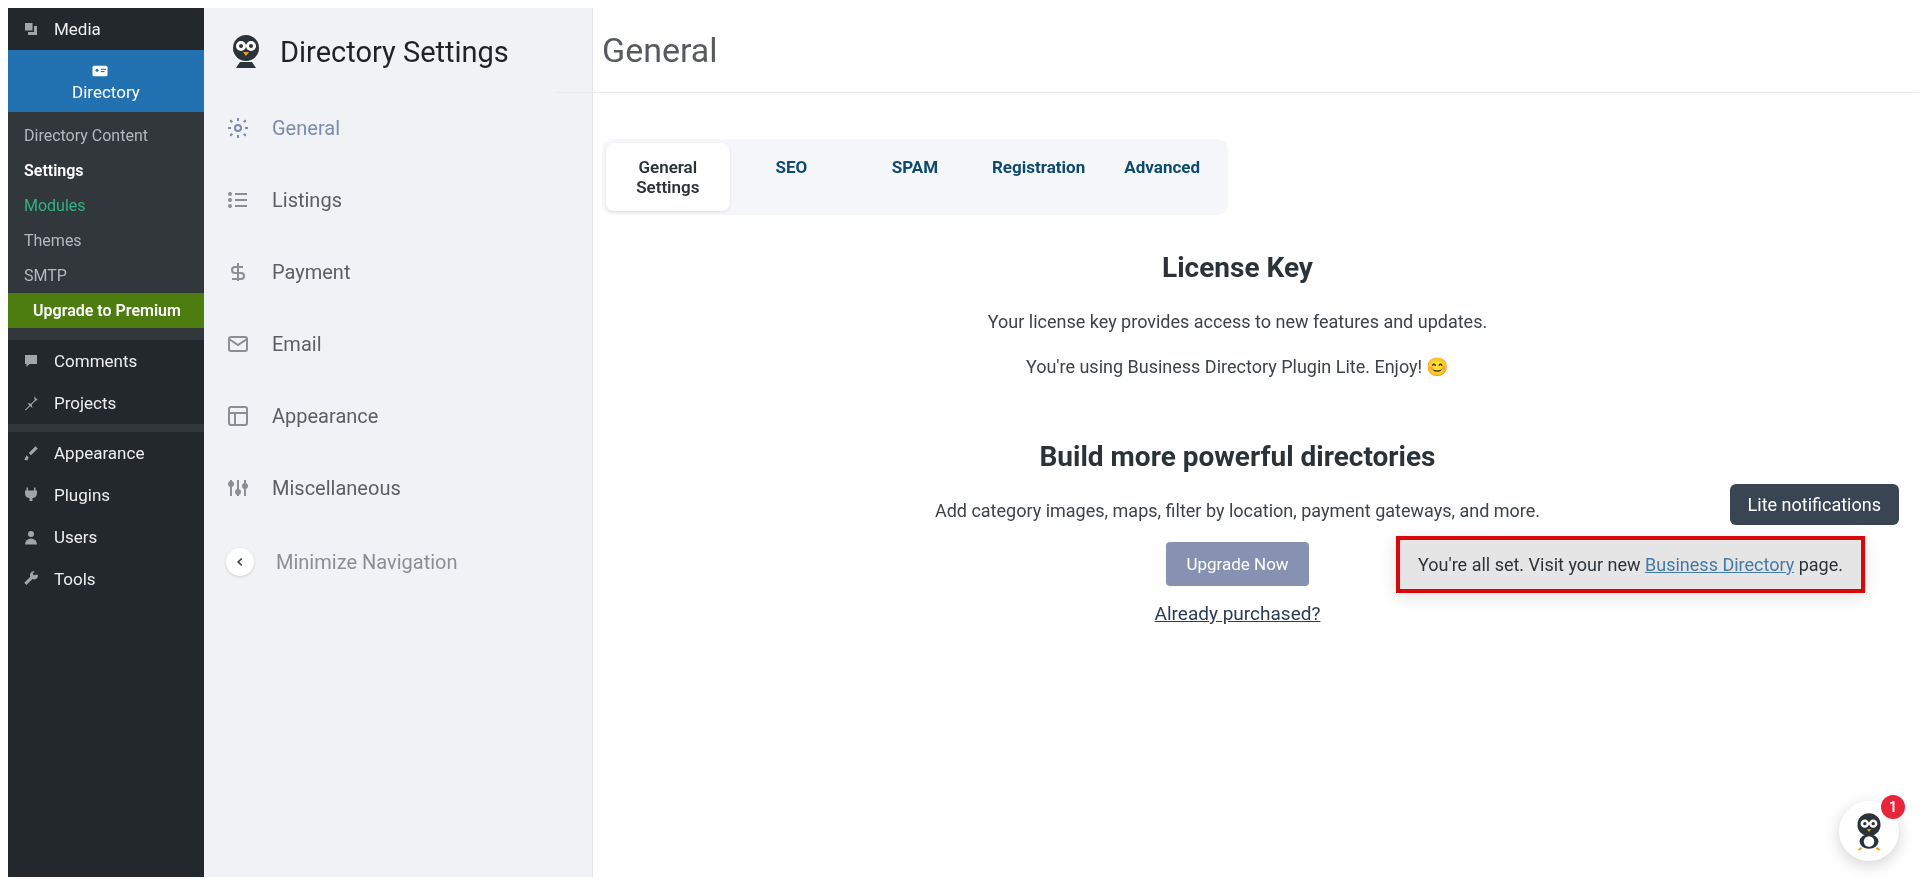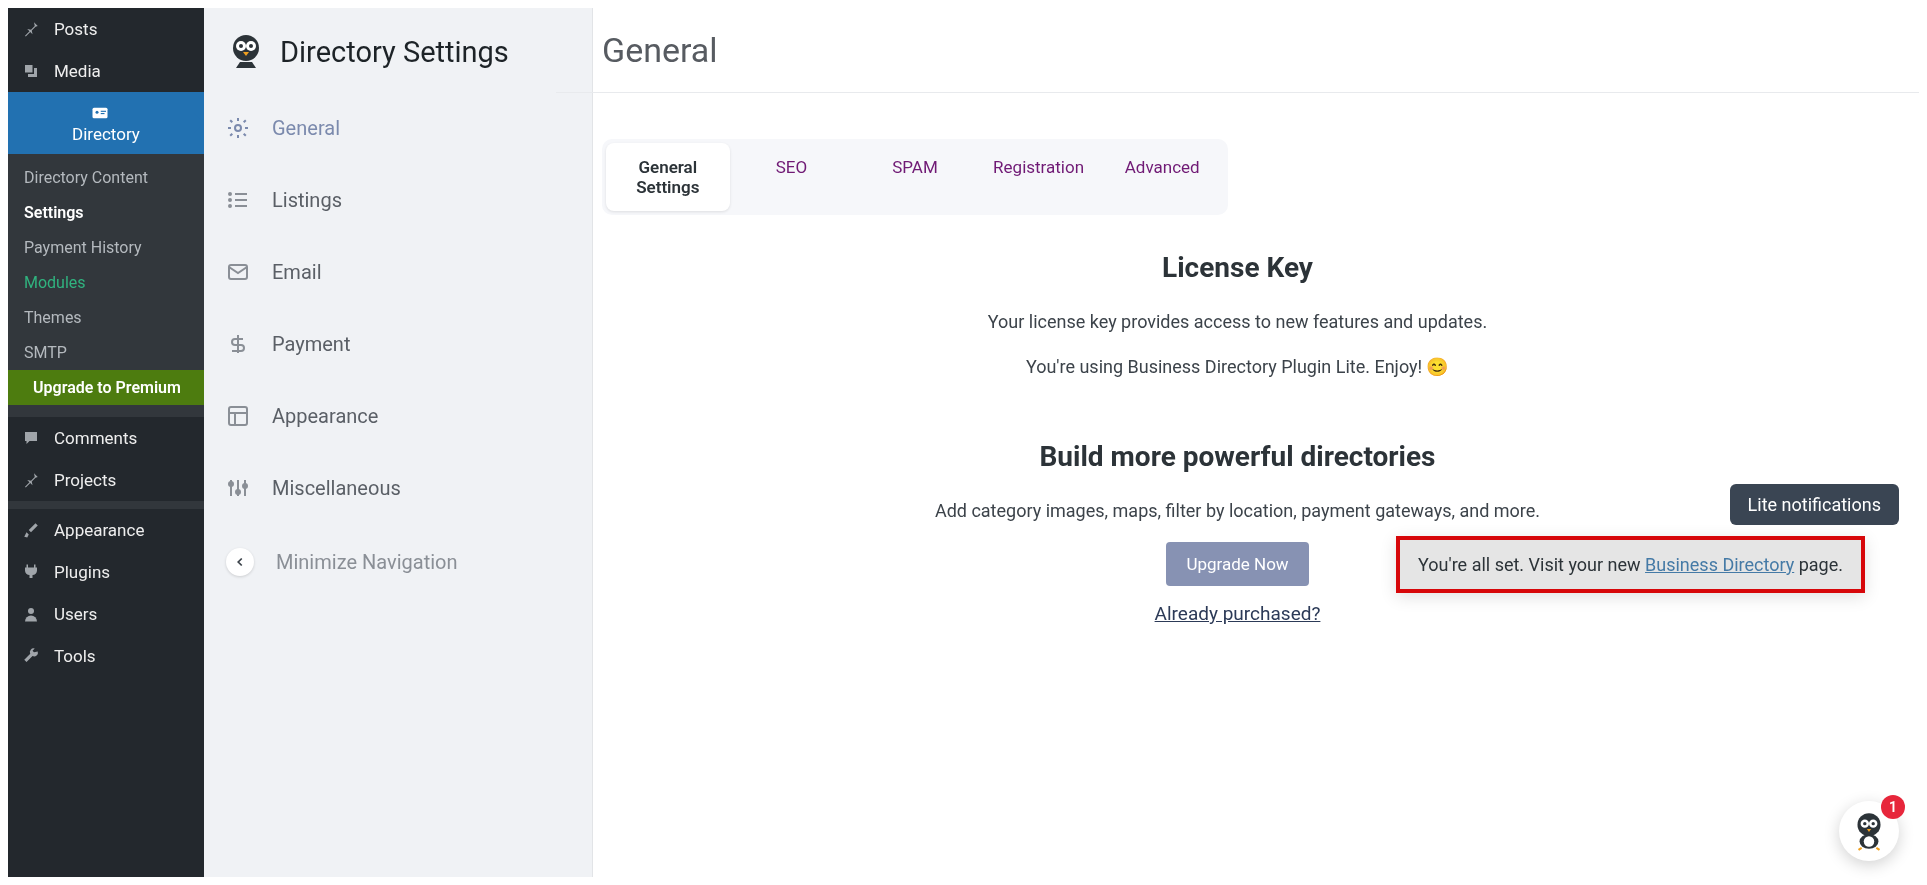--- a/index.html
+++ b/index.html
@@ -27,21 +27,21 @@
 .settings-item .sico { width: 24px; height: 24px; color: #8a8f96; display: inline-flex; align-items: center; justify-content: center; }
 .settings-item.active { color: #7b8aad; }
 .settings-item.active .sico { color: #7b8aad; }
 .minimize { display: flex; align-items: center; gap: 22px; padding: 24px 22px; cursor: pointer; color: #8a8f96; font-size: 20px; }
 .minimize .chev { width: 28px; height: 28px; border-radius: 50%; background: #fff; box-shadow: 0 1px 3px rgba(0,0,0,.15); display: inline-flex; align-items: center; justify-content: center; color: #3c434a; }
 
 
 .main { position: absolute; left: 556px; top: 8px; right: 8px; }
 .main-title { font-size: 34px; font-weight: 400; color: #575b61; padding: 22px 46px 22px 46px; border-bottom: 1px solid #e8eaed; }
 .tabs { display: flex; background: #f6f7fa; border-radius: 10px; padding: 4px; margin: 46px 0 36px 46px; width: 626px; }
-.tab { flex: 1; text-align: center; padding: 14px 0; color: #701a75; font-size: 17px; cursor: pointer; border-radius: 8px; }
+.tab { flex: 1; text-align: center; padding: 14px 0; color: #0c4a6e; font-size: 17px; cursor: pointer; border-radius: 8px; font-weight: bold; }
 .tab.active { background: #fff; color: #2c3338; font-weight: 600; box-shadow: 0 1px 3px rgba(0,0,0,.1); }
 .section { padding: 0 46px; text-align: center; }
 .section h2 { font-size: 28px; font-weight: 700; color: #2c3338; margin-bottom: 24px; }
 .section p { font-size: 18px; color: #3c434a; margin-bottom: 18px; line-height: 1.5; }
 .section p + h2 { margin-top: 60px; }
 .btn-upgrade { display: inline-block; background: #8792b3; color: #fff; padding: 12px 20px; border-radius: 4px; font-size: 17px; cursor: pointer; margin-bottom: 16px; }
 .link { color: #2c3a57; text-decoration: underline; font-size: 19px; cursor: pointer; display: inline-block; }
 
 
 .hide-notif { position: absolute; right: 28px; top: 484px; background: #3a4553; color: #fff; padding: 10px 18px; border-radius: 6px; font-size: 18px; cursor: pointer; }
@@ -54,48 +54,39 @@
 
 svg { display: block; }
 </style>
 </head>
 <body>
 
 <div class="wp-sidebar">
   <div class="wp-item">
     <span class="ico">
         <svg width="18" height="18" viewBox="0 0 24 24" fill="currentColor">
-          <path d="M16 3l5 5-3 1-5 5 1 5-3-3-6 6-1-1 6-6-3-3 5 1 5-5z"></path>
-        </svg>
-      </span>
-    <span>Posts</span>
-  </div>
-  <div class="wp-item">
-    <span class="ico">
-        <svg width="18" height="18" viewBox="0 0 24 24" fill="currentColor">
           <path d="M4 4h10v10H4zM16 8h4v12H8v-4h8z"></path>
         </svg>
       </span>
     <span>Media</span>
   </div>
   <div class="wp-item active">
     <span class="ico">
         <svg width="18" height="18" viewBox="0 0 24 24" fill="currentColor">
           <rect x="2" y="5" width="20" height="14" rx="2"></rect>
           <circle cx="8" cy="11" r="2" fill="#2271b1"></circle>
           <rect x="13" y="9" width="7" height="1.5" fill="#2271b1"></rect>
           <rect x="13" y="12" width="5" height="1.5" fill="#2271b1"></rect>
         </svg>
       </span>
     <span>Directory</span>
   </div>
   <div style="background:#32373c; padding-top:6px; padding-bottom:4px;">
     <div class="wp-sub">Directory Content</div>
     <div class="wp-sub bold">Settings</div>
-    <div class="wp-sub">Payment History</div>
     <div class="wp-sub green">Modules</div>
     <div class="wp-sub">Themes</div>
     <div class="wp-sub">SMTP</div>
     <div class="wp-upgrade">Upgrade to Premium</div>
   </div>
   <div class="wp-sep"></div>
   <div class="wp-item">
     <span class="ico">
         <svg width="18" height="18" viewBox="0 0 24 24" fill="currentColor">
           <path d="M4 4h16v12H10l-4 4v-4H4z"></path>
@@ -180,33 +171,33 @@
           <line x1="9" y1="6" x2="21" y2="6"></line>
           <line x1="9" y1="12" x2="21" y2="12"></line>
           <line x1="9" y1="18" x2="21" y2="18"></line>
         </svg>
       </span>
     <span>Listings</span>
   </div>
   <div class="settings-item">
     <span class="sico">
         <svg width="24" height="24" viewBox="0 0 24 24" fill="none" stroke="currentColor" stroke-width="2">
+          <path d="M12 3v18M17 7H9a3 3 0 000 6h6a3 3 0 010 6H6"></path>
+        </svg>
+      </span>
+    <span>Payment</span>
+  </div>
+  <div class="settings-item">
+    <span class="sico">
+        <svg width="24" height="24" viewBox="0 0 24 24" fill="none" stroke="currentColor" stroke-width="2">
           <rect x="3" y="5" width="18" height="14" rx="2"></rect>
           <path d="M3 7l9 6 9-6"></path>
         </svg>
       </span>
     <span>Email</span>
-  </div>
-  <div class="settings-item">
-    <span class="sico">
-        <svg width="24" height="24" viewBox="0 0 24 24" fill="none" stroke="currentColor" stroke-width="2">
-          <path d="M12 3v18M17 7H9a3 3 0 000 6h6a3 3 0 010 6H6"></path>
-        </svg>
-      </span>
-    <span>Payment</span>
   </div>
   <div class="settings-item">
     <span class="sico">
         <svg width="24" height="24" viewBox="0 0 24 24" fill="none" stroke="currentColor" stroke-width="2">
           <rect x="3" y="3" width="18" height="18" rx="2"></rect>
           <line x1="3" y1="9" x2="21" y2="9"></line>
           <line x1="9" y1="9" x2="9" y2="21"></line>
         </svg>
       </span>
     <span>Appearance</span>

